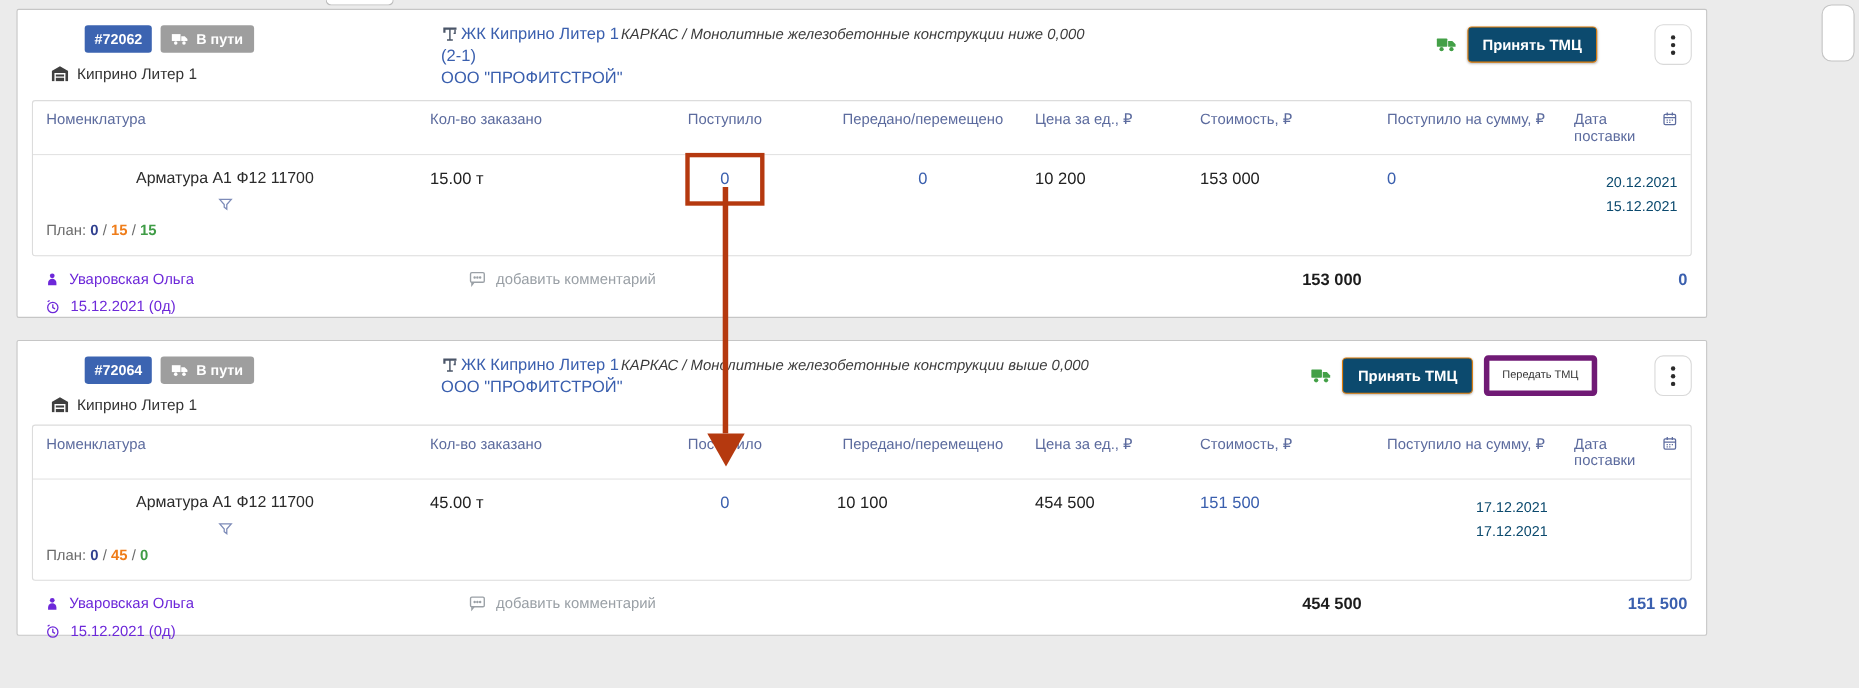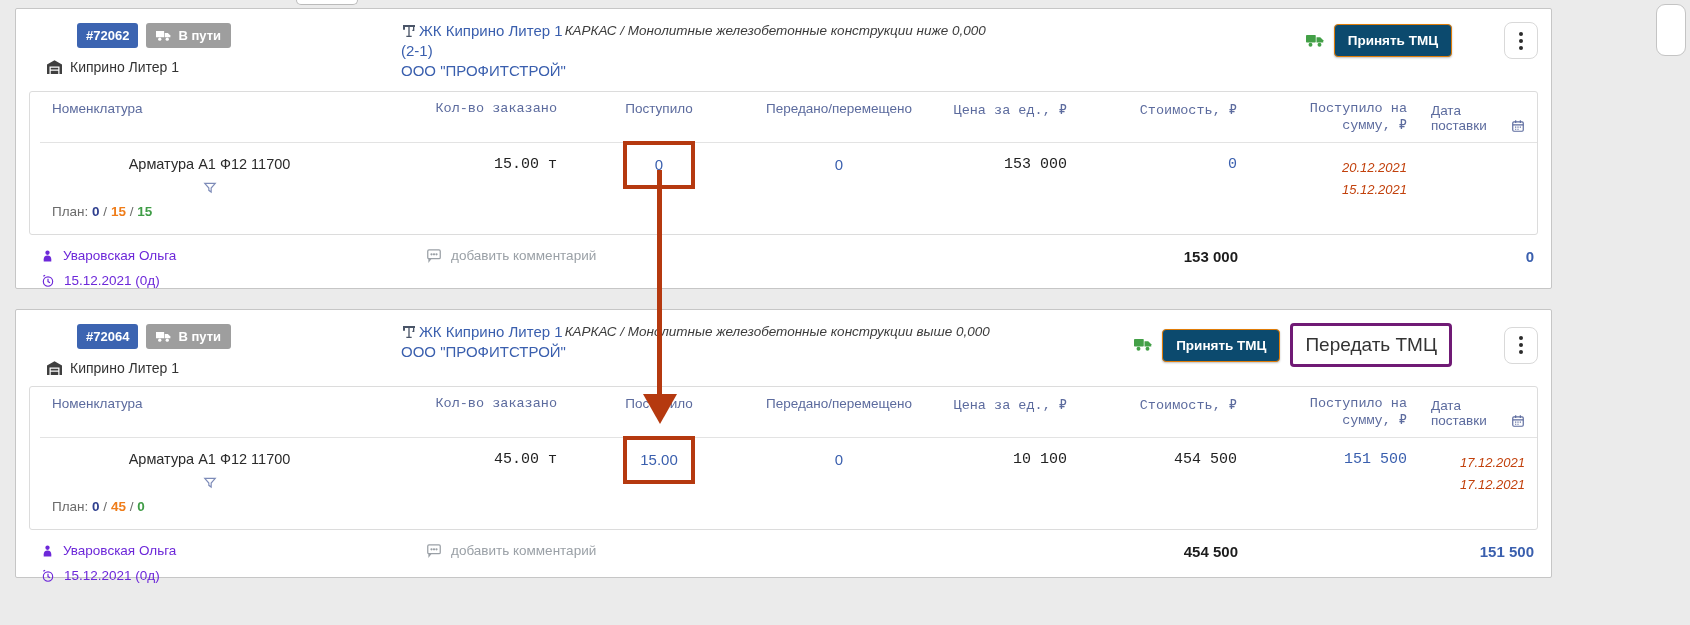--- a/index.html
+++ b/index.html
@@ -36,44 +36,44 @@
   .lnk { color:#3a5fae; text-decoration:none; cursor:pointer; }
   .worktype { font-style:italic; color:#3c3c3c; font-size:13.5px; }
   .title-suffix { color:#3a5fae; }
   .contractor { display:block; color:#3a5fae; cursor:pointer; }
 
   .header-actions { flex:none; display:flex; align-items:center; gap:10px; padding-top:3px; }
   .truck-green { color:#43a047; }
   .btn { font-family:inherit; cursor:pointer; }
   .btn-orange { background:#0c4a6e; border:1px solid #e07c07; color:#fff; font-weight:bold;
     font-size:13.5px; padding:8px 13px; border-radius:4px; box-shadow:0 1px 2px rgba(0,0,0,.25); }
-  .btn-white { background:#fff; border:3px solid #701a75; color:#333;
-    font-size:19px; padding:8px 12px; border-radius:4px; }
+  .btn-white { background:#fff; border:5px solid #701a75; color:#333;
+    font-size:10px; padding:8px 12px; border-radius:4px; }
   .btn-kebab { margin-left:42px; width:34px; height:37px; background:#fff;
     border:1px solid #d9d9d9; border-radius:8px; display:flex; flex-direction:column;
     align-items:center; justify-content:center; gap:3px; }
   .kebab-dot { width:4px; height:4px; border-radius:50%; background:#2b2b2b; }
 
   
-  .table-box { border:1px solid #dcdcdc; border-radius:3px; margin-top:10px;padding-left:10px; }
+  .table-box { border:1px solid #dcdcdc; border-radius:3px; margin-top:10px; }
   .grid-row { display:grid;
     grid-template-columns:1fr 190px 180px 180px 150px 170px 170px 118px; }
   .thead { border-bottom:1px solid #e3e3e3; }
   .th { padding:9px 12px; font-size:13.5px; color:#5c6b9e; }
-  .ar { text-align:right;font-family:Liberation Mono, monospace; }
+  .ar { text-align:left; }
   .ac { text-align:center; }
-  .th-date { display:flex; justify-content:flex-end; align-items:flex-end; gap:6px;
+  .th-date { display:flex; justify-content:flex-end; align-items:flex-start; gap:6px;
     padding:9px 12px; font-size:13.5px; color:#5c6b9e; }
   .td { padding:13px 12px 15px; font-size:15px; color:#222; position:relative; }
   .name-line { display:flex; align-items:center; gap:9px; font-size:14.5px; color:#2b2b2b;flex-direction:column; }
   .funnel { color:#7d8bb8; cursor:pointer; }
   .plan-line { margin-top:9px; font-size:13.5px; color:#6b6b6b; }
   .plan-line b { font-weight:bold; }
   .p0 { color:#2f3f8f; } .p1 { color:#ef7d1a; } .p2 { color:#3f9c46; }
-  .dates { text-align:right; font-size:13px; color:#c2410c; line-height:22px; padding-top:14px;font-style:italic; }
+  .dates { text-align:right; font-size:13px; color:#0c4a6e; line-height:22px; padding-top:14px; }
   .dates span { display:block; }
 
   
   .anno-box { position:absolute; left:50%; top:-2px; transform:translateX(-50%);
     width:72px; height:48px; border:4px solid #b5390f; pointer-events:none; }
 
   
   .card-footer { padding-top:13px; }
   .f-author { grid-column:1; padding:0 12px; color:#6d28d9; font-size:13.5px; }
   .f-line { display:flex; align-items:center; gap:9px; }
@@ -202,20 +202,21 @@
         </div>
       </div>
       <div class="td ar">15.00 т</div>
       <div class="td ac">
         <a class="lnk">0</a>
         <div class="anno-box"></div>
       </div>
       <div class="td ac">
         <a class="lnk">0</a>
       </div>
+      <div class="td ar">10 200</div>
       <div class="td ar">153 000</div>
       <div class="td ar">
         <a class="lnk">0</a>
       </div>
       <div class="dates" style="padding-right:12px;">
         <span>20.12.2021</span>
         <span>15.12.2021</span>
       </div>
     </div>
   </div>
@@ -352,24 +353,20 @@
           <span>План:</span>
           <b class="p0">0</b>
           <span>/</span>
           <b class="p1">45</b>
           <span>/</span>
           <b class="p2">0</b>
         </div>
       </div>
       <div class="td ar">45.00 т</div>
       <div class="td ac">
-        <a class="lnk">15.00</a>
-        <div class="anno-box"></div>
-      </div>
-      <div class="td ac">
         <a class="lnk">0</a>
       </div>
       <div class="td ar">10 100</div>
       <div class="td ar">454 500</div>
       <div class="td ar">
         <a class="lnk">151 500</a>
       </div>
       <div class="dates" style="padding-right:12px;">
         <span>17.12.2021</span>
         <span>17.12.2021</span>

